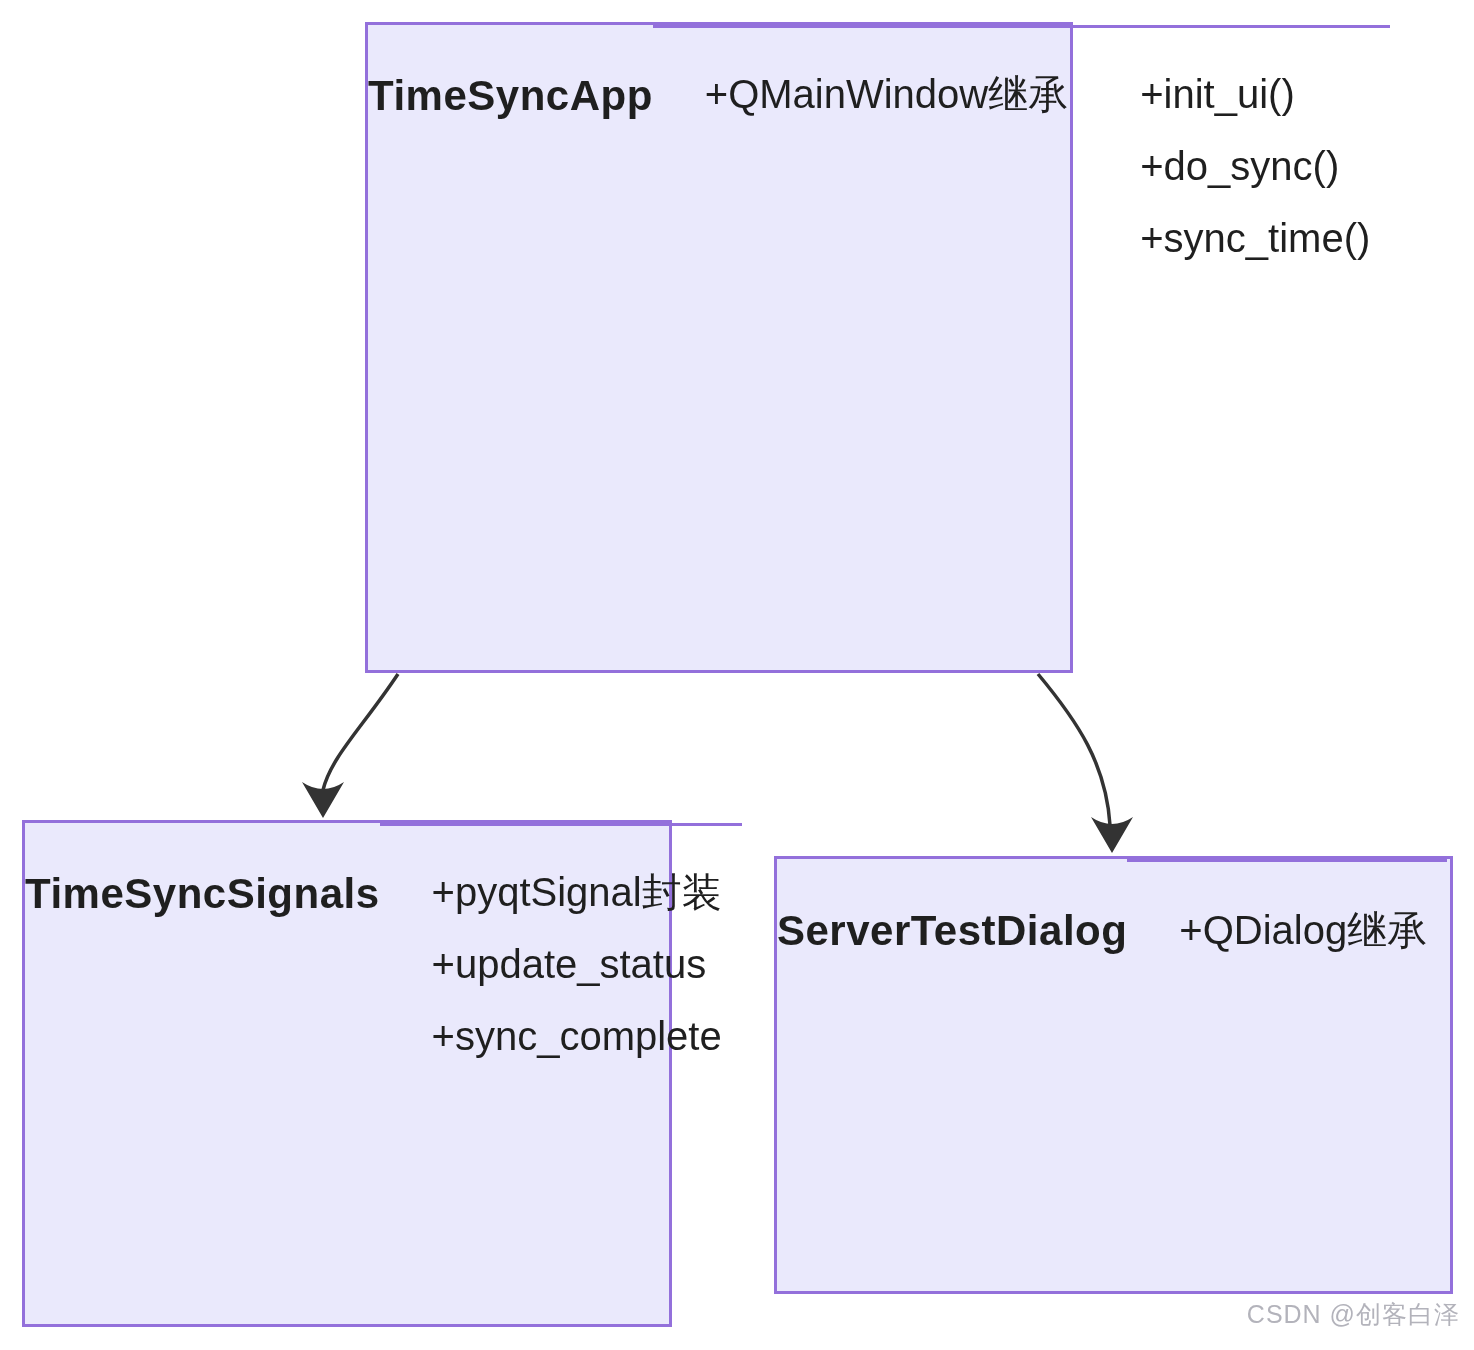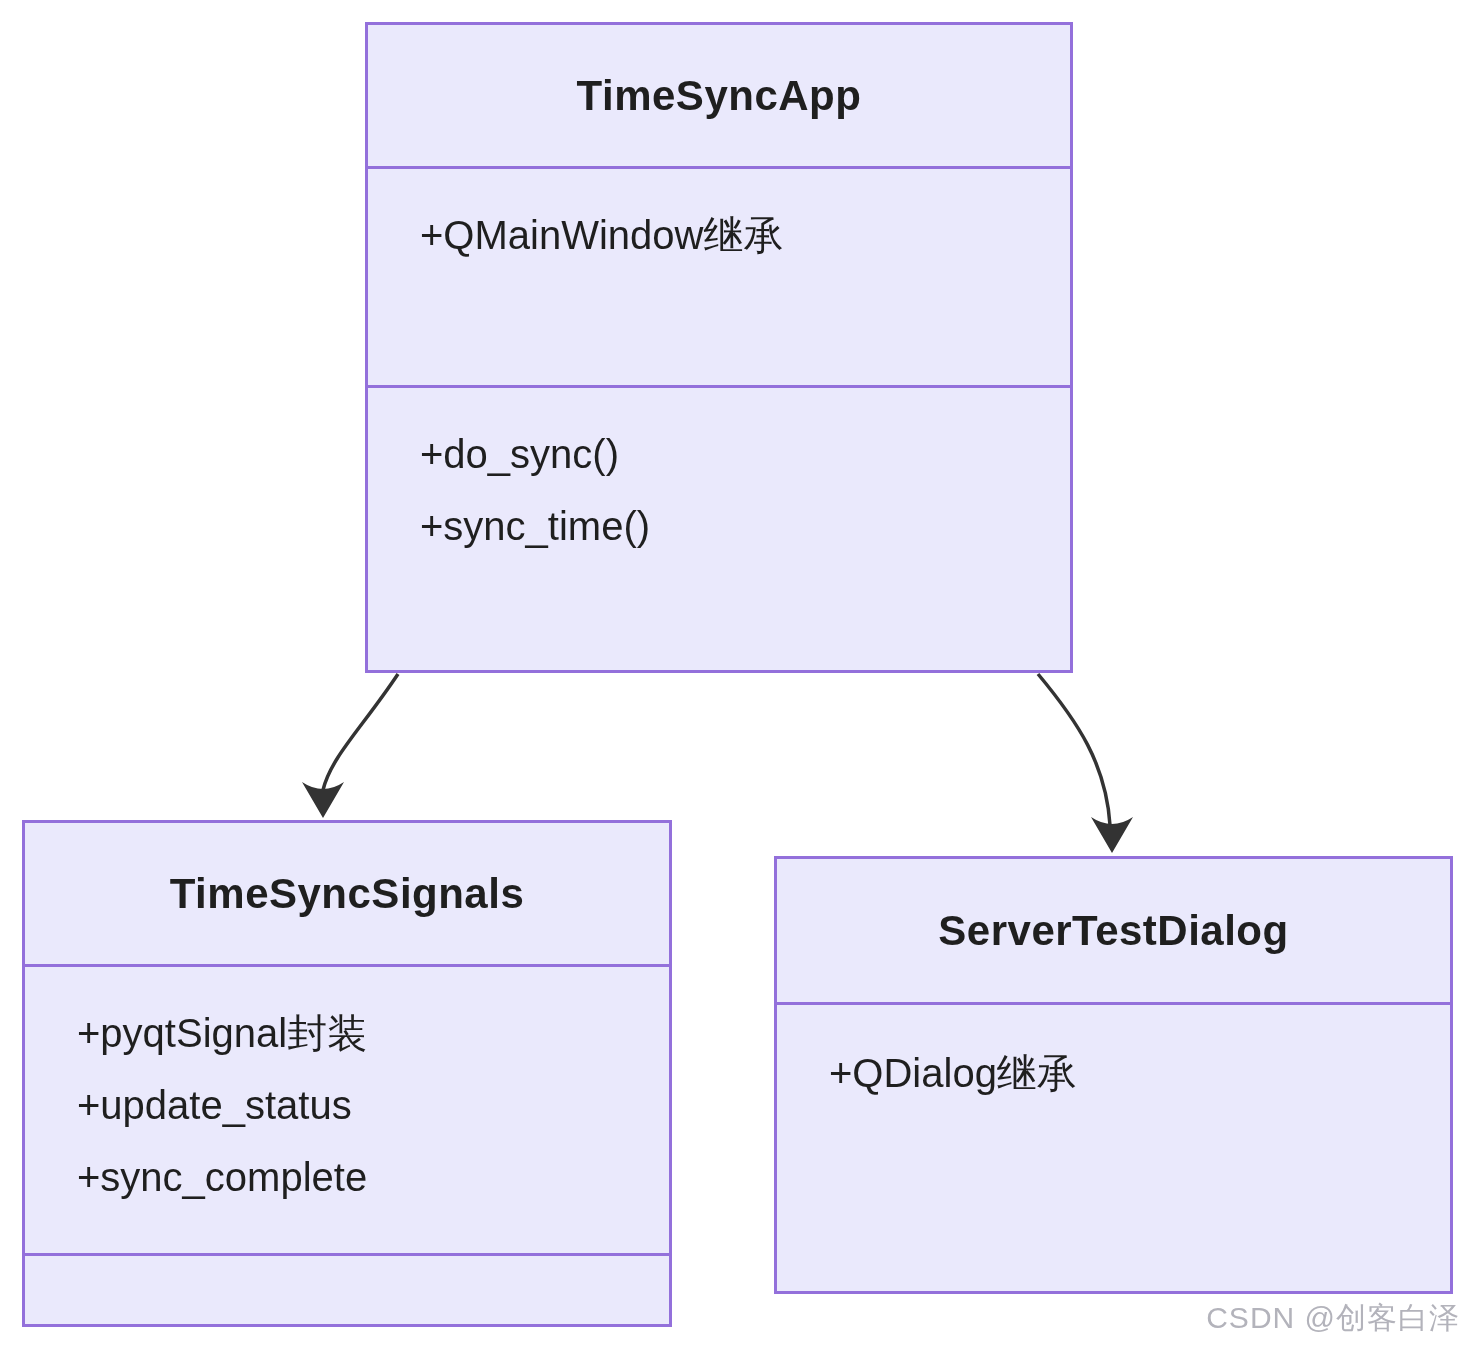--- a/index.html
+++ b/index.html
@@ -37,21 +37,21 @@
   .edges .head {
     fill: var(--arrow);
     stroke: none;
   }
   .class-box {
     position: absolute;
     background: var(--box-fill);
     border: 3px solid var(--box-border);
     color: var(--text);
     display: flex;
-    flex-direction: column;
+    flex-direction: row;
   }
   .class-title {
     flex: 0 0 auto;
     display: flex;
     align-items: center;
     justify-content: center;
     font-weight: 700;
     font-size: 42px;
     letter-spacing: 0.5px;
   }
@@ -76,21 +76,21 @@
   #box-timesyncsignals .methods    { flex: 1 1 auto; padding: 0; }
   
   #box-servertestdialog { left: 774px; top: 856px; width: 679px; height: 438px; }
   #box-servertestdialog .class-title { height: 143px; }
   #box-servertestdialog .attrs      { height: 143px; padding-top: 32px; }
   #box-servertestdialog .methods    { flex: 1 1 auto; padding-top: 36px; }
   .watermark {
     position: absolute;
     right: 14px;
     top: 1298px;
-    font-size: 30px;
+    font-size: 25px;
     color: var(--watermark);
     letter-spacing: 1px;
     text-shadow: 1px 1px 0 #ffffff;
   }
 </style>
 </head>
 <body>
 
 <div class="canvas">
 
@@ -100,20 +100,21 @@
     <path class="edge" d="M 1038 674 C 1078 722, 1106 764, 1110 825"></path>
     <path class="head" d="M 1112 853 L 1091 817 Q 1112 831 1133 817 Z"></path>
   </svg>
 
   <div class="class-box" id="box-timesyncapp">
     <div class="class-title">TimeSyncApp</div>
     <div class="class-section attrs">
       <div class="member">+QMainWindow继承</div>
     </div>
     <div class="class-section methods">
+      <div class="member">+init_ui()</div>
       <div class="member">+do_sync()</div>
       <div class="member">+sync_time()</div>
     </div>
   </div>
 
   <div class="class-box" id="box-timesyncsignals">
     <div class="class-title">TimeSyncSignals</div>
     <div class="class-section attrs">
       <div class="member">+pyqtSignal封装</div>
       <div class="member">+update_status</div>

